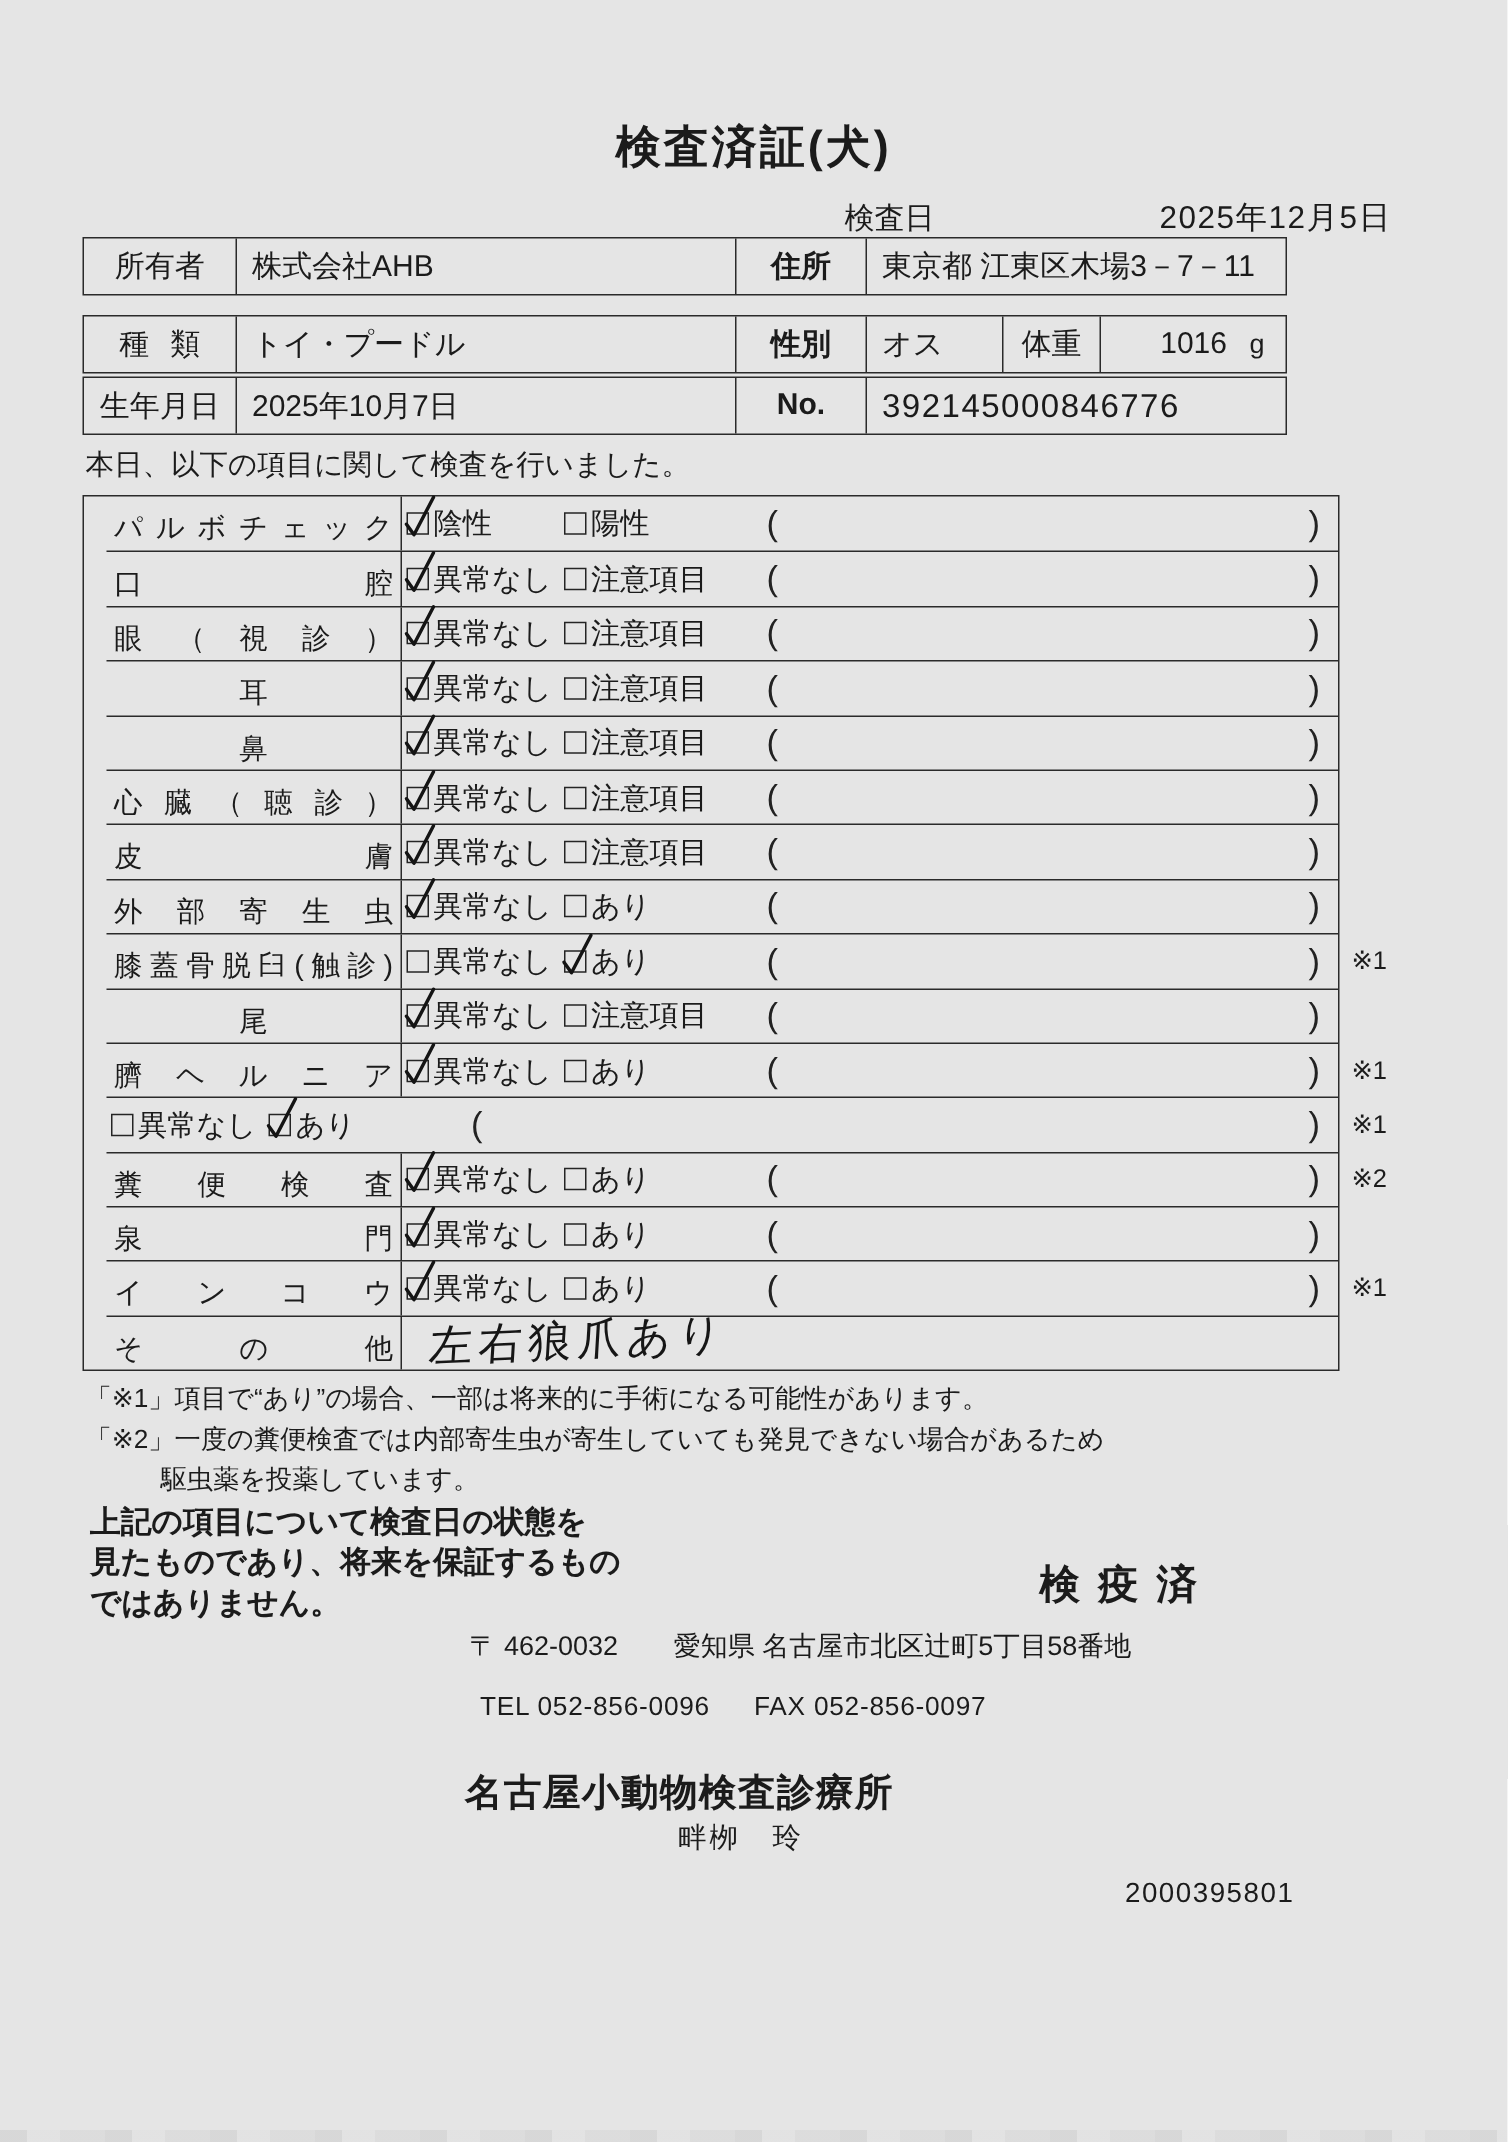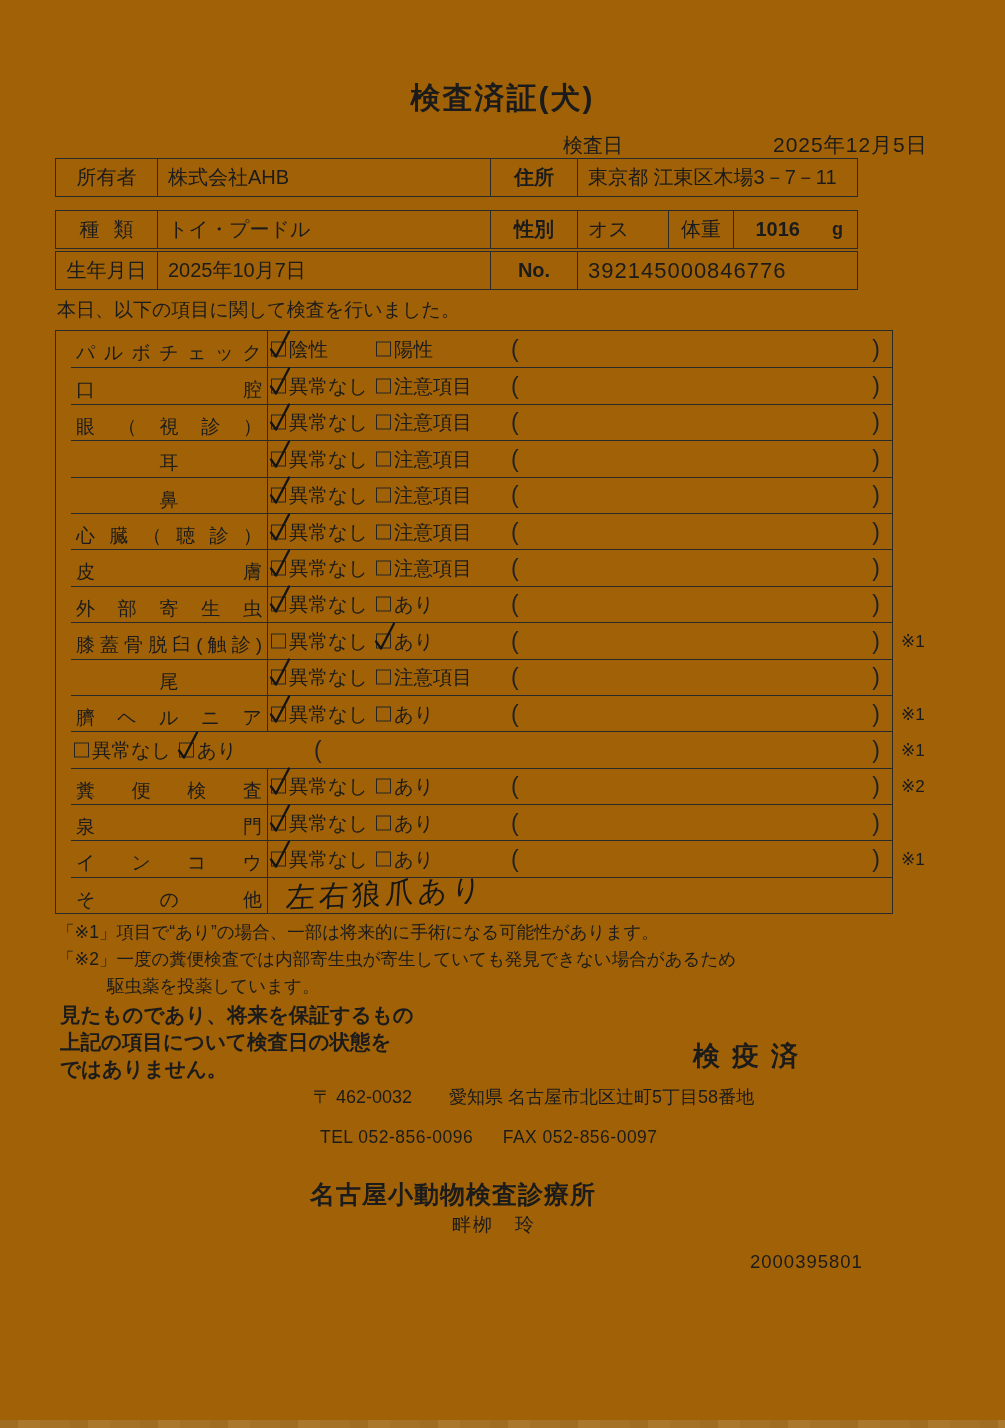--- a/index.html
+++ b/index.html
@@ -4,21 +4,21 @@
 <style>
   * { margin:0; padding:0; box-sizing:border-box; }
   html,body { background:#ffffff; }
   body {
     width:1005px; height:1428px;
     font-family:"Liberation Sans","DejaVu Sans",sans-serif;
     color:#1b1b1b;
     position:relative;
     overflow:hidden;
   }
-  .page { position:absolute; inset:0; background:#a16207; }
+  .page { position:absolute; inset:0; background:#e5e5e5; }
 
   
   .doc-title {
     position:absolute; top:78px; left:0; right:0;
     text-align:center; font-size:30px; font-weight:600; letter-spacing:2px;
   }
   .insp-date-label { position:absolute; top:132px; left:563px; font-size:20px; }
   .insp-date-value { position:absolute; top:131px; left:773px; font-size:21px; letter-spacing:1px; }
 
   
@@ -34,21 +34,21 @@
   #tableA { top:158px; }
   #tableB { top:210px; }
   #tableC { top:251px; }
   .w-label { width:102px; }
   .w-val   { width:333px; }
   .w-mid   { width:87px;font-weight:bold; }
   .w-rest  { flex:1; }
   .w-sex   { width:91px; }
   .w-wlab  { width:65px; }
   .spread  { letter-spacing:14px; text-indent:14px; }
-  .weight-cell { justify-content:flex-end; padding-right:14px; gap:32px;font-weight:bold; }
+  .weight-cell { justify-content:flex-end; padding-right:14px; gap:15px; }
   .weight-unit { font-size:18px; }
   .no-val { font-size:22px; letter-spacing:1px; }
 
   .notice { position:absolute; top:297px; left:57px; font-size:19px; font-weight:500; }
 
   
   .check-table {
     position:absolute; top:330px; left:55px; width:838px;
     border:1.7px solid #2a2a2a;
     padding-left:15px;
@@ -347,22 +347,22 @@
     </div>
   </div>
 
   <div class="footnotes">
     <div>「※1」項目で“あり”の場合、一部は将来的に手術になる可能性があります。</div>
     <div>「※2」一度の糞便検査では内部寄生虫が寄生していても発見できない場合があるため</div>
     <div class="indent">駆虫薬を投薬しています。</div>
   </div>
 
   <div class="disclaimer">
+    <div>上記の項目について検査日の状態を</div>
     <div>見たものであり、将来を保証するもの</div>
-    <div>上記の項目について検査日の状態を</div>
     <div>ではありません。</div>
   </div>
 
   <div class="stamp">検疫済</div>
 
   <div class="addr-line">
     <span class="postal">〒 462-0032</span>
     <span>愛知県 名古屋市北区辻町5丁目58番地</span>
   </div>
 

